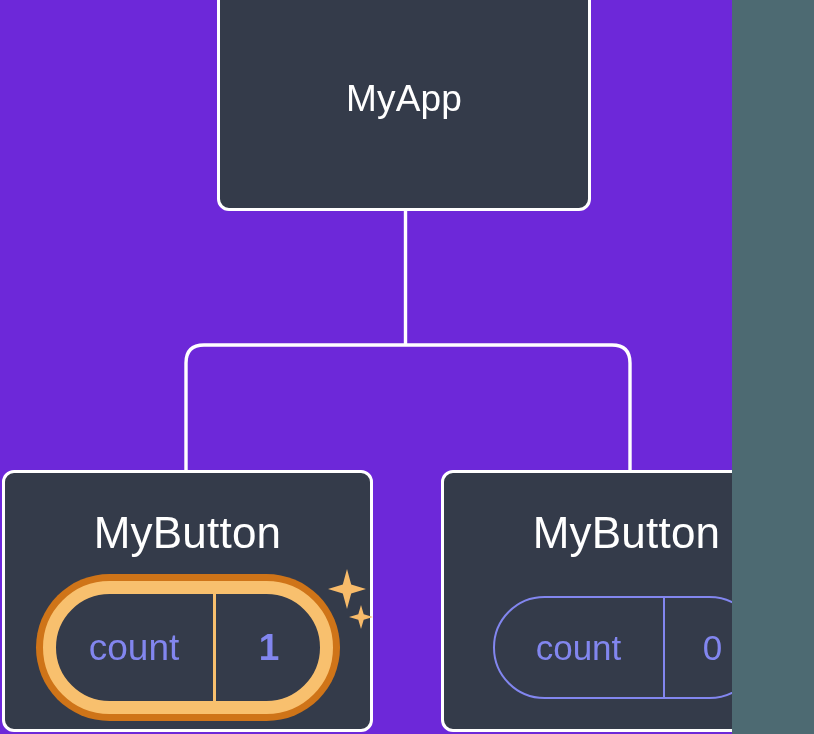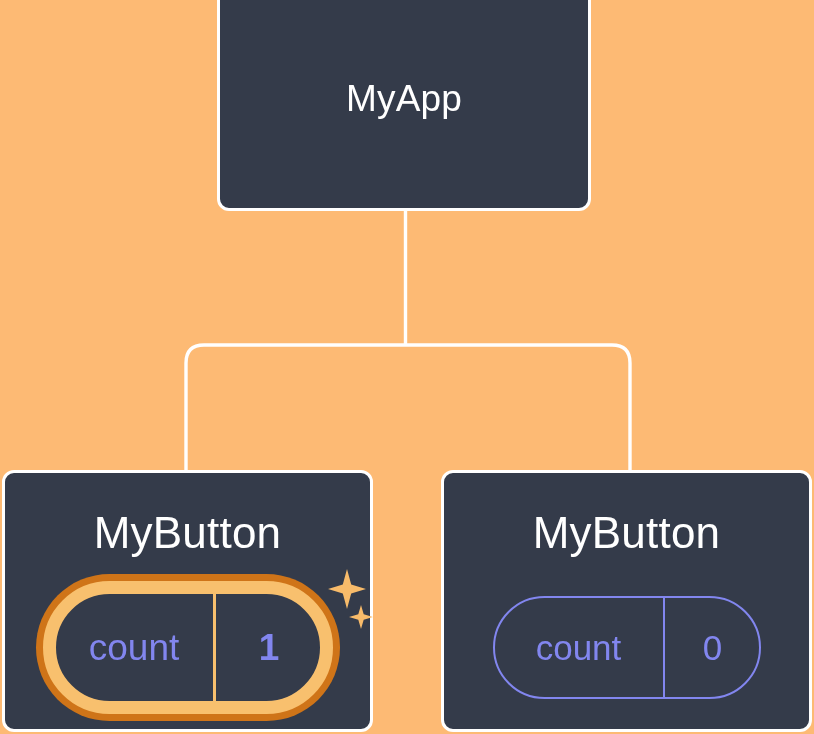--- a/index.html
+++ b/index.html
@@ -8,23 +8,23 @@
     padding: 0;
     background: #4d6a72;
   }
   body {
     font-family: "Liberation Sans", sans-serif;
     -webkit-font-smoothing: antialiased;
   }
 
   #stage {
     position: relative;
-    width: 814px;
+    width: 732px;
     height: 734px;
-    background: #fdba74;
+    background: #6d28d9;
     overflow: hidden;
   }
 
   
   #connectors {
     position: absolute;
     left: 0;
     top: 0;
     width: 814px;
     height: 734px;

